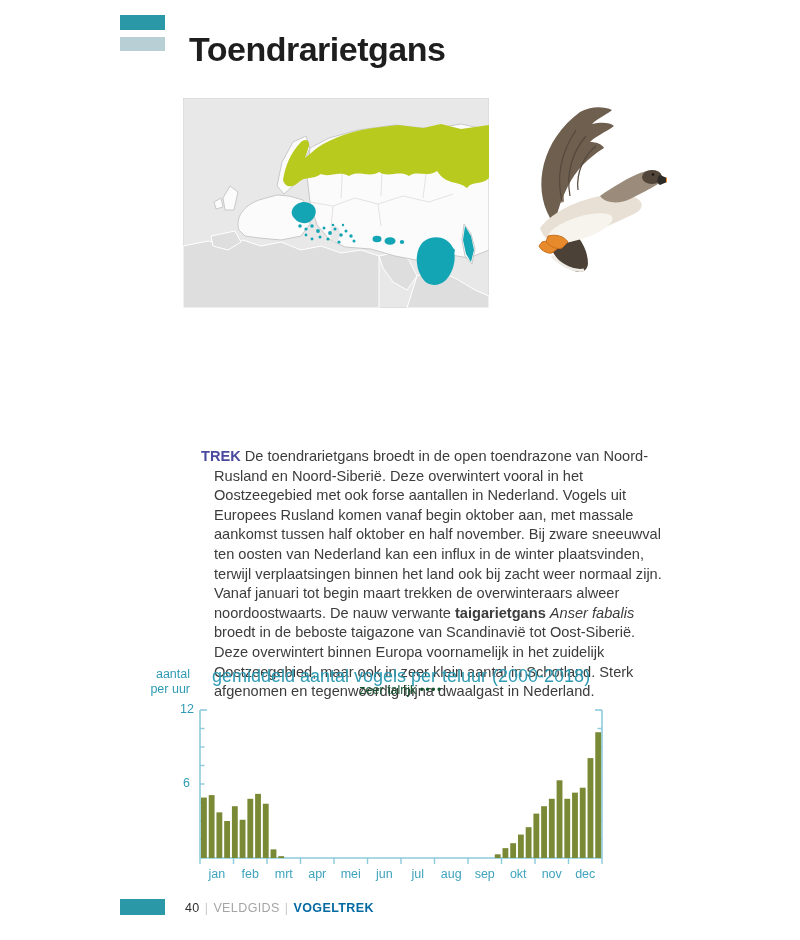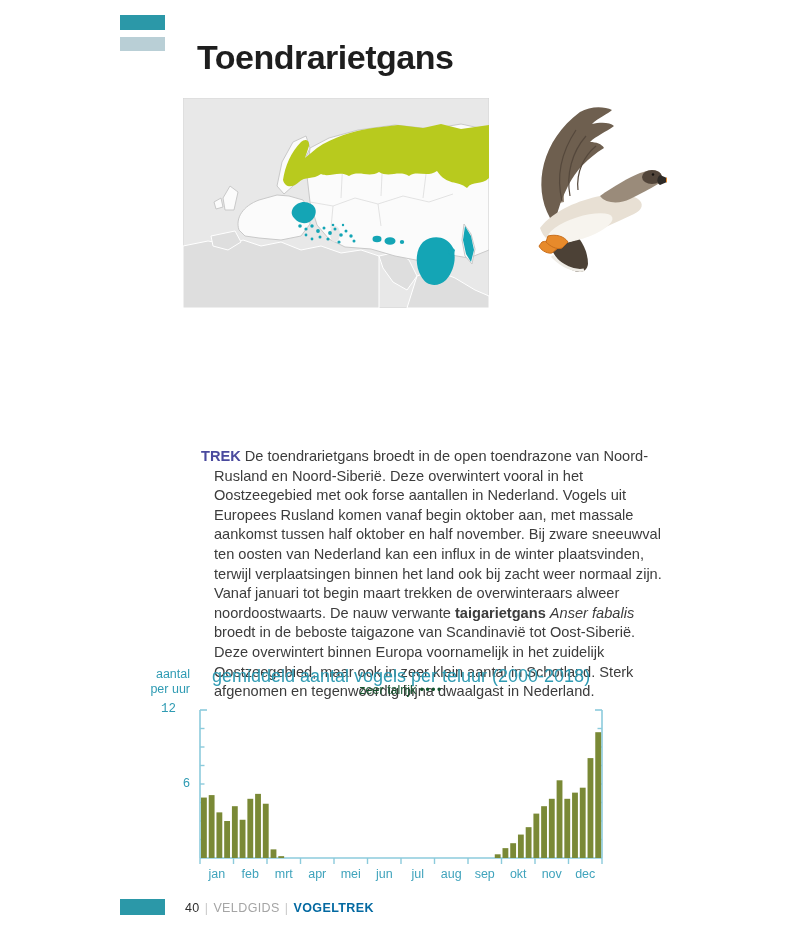--- a/index.html
+++ b/index.html
@@ -3,21 +3,21 @@
 <meta charset="utf-8">
 <style>
   html,body{margin:0;padding:0;background:#fff;}
   .page{position:relative;width:800px;height:940px;background:#ffffff;overflow:hidden;
         font-family:"Liberation Sans", sans-serif;}
 
   
   .stripe{position:absolute;left:120px;width:45px;}
   .stripe-top{top:15px;height:15px;background:#2b98a8;}
   .stripe-bottom{top:37px;height:14px;background:#b9cfd6;}
-  .title{position:absolute;left:181px;top:22px;margin:16px;font-size:34px;font-weight:bold;
+  .title{position:absolute;left:181px;top:22px;margin:8px;font-size:34px;font-weight:bold;
          color:#1e1e1e;letter-spacing:-0.5px;}
 
   
   .map{position:absolute;left:183px;top:98px;width:306px;height:210px;}
   .bird{position:absolute;left:492px;top:106px;width:175px;height:184px;}
 
   
   .trek{position:absolute;left:183px;top:429px;width:455px;margin:18px;
         font-size:14.6px;line-height:19.6px;color:#3c3c3c;
         padding-left:13px;text-indent:-13px;text-align:left;}
@@ -27,21 +27,21 @@
 
   
   .ylab{position:absolute;left:141px;top:667px;width:49px;text-align:right;
         color:#2f9bb3;font-size:12.5px;line-height:15px;}
   .ctitle{position:absolute;left:200px;top:666px;width:402px;text-align:center;
           color:#2f9bb3;font-size:18px;}
   .csub{position:absolute;left:200px;top:683px;width:402px;text-align:center;
         color:#14532d;font-size:12.5px;}
   .csub .dots{letter-spacing:1.5px;font-size:12px;}
   .ytick{position:absolute;width:28px;text-align:right;color:#2f9bb3;font-size:12.5px;}
-  .ytick-12{left:148px;top:702px;font-family:Liberation Mono, monospace;}
+  .ytick-12{left:166px;top:702px;}
   .ytick-6{left:162px;top:776px;}
   .chart-svg{position:absolute;left:190px;top:700px;width:422px;height:192px;}
   .chart-svg text{font-family:"Liberation Sans", sans-serif;}
 
   
   .footer-stripe{position:absolute;left:120px;top:899px;width:45px;height:16px;background:#2b98a8;}
   .footer-text{position:absolute;left:185px;top:901px;font-size:12.5px;color:#333;letter-spacing:0.4px;}
   .fpage{font-weight:400;color:#2f2f2f;}
   .fsep{color:#c9c9c9;padding:0 5px;}
   .fseries{color:#a5a5a5;margin-top:22px;}

